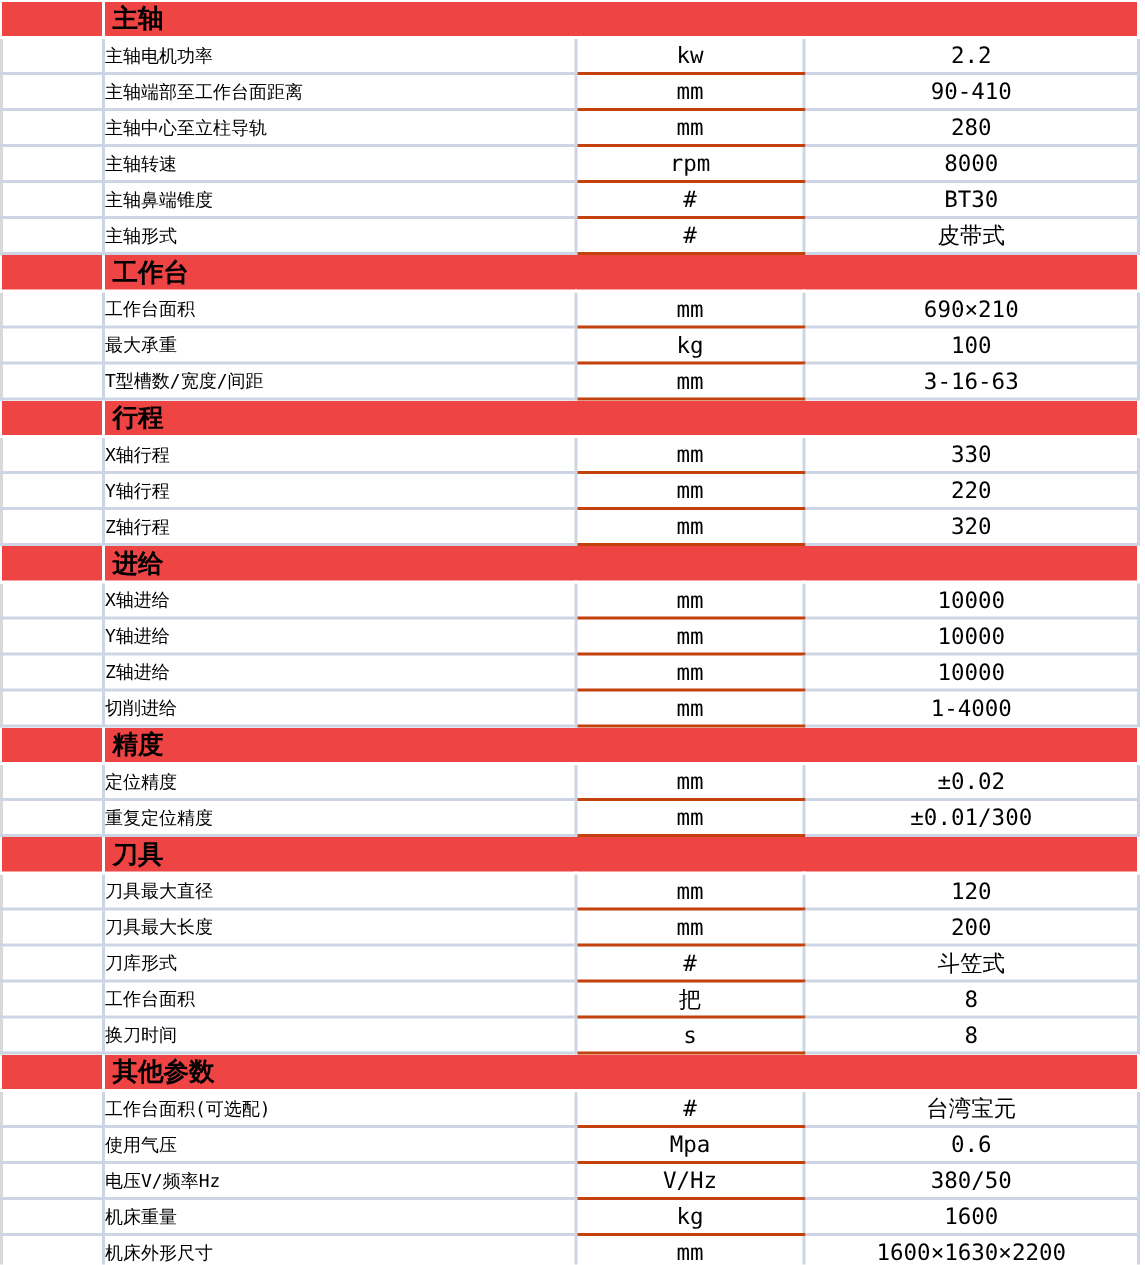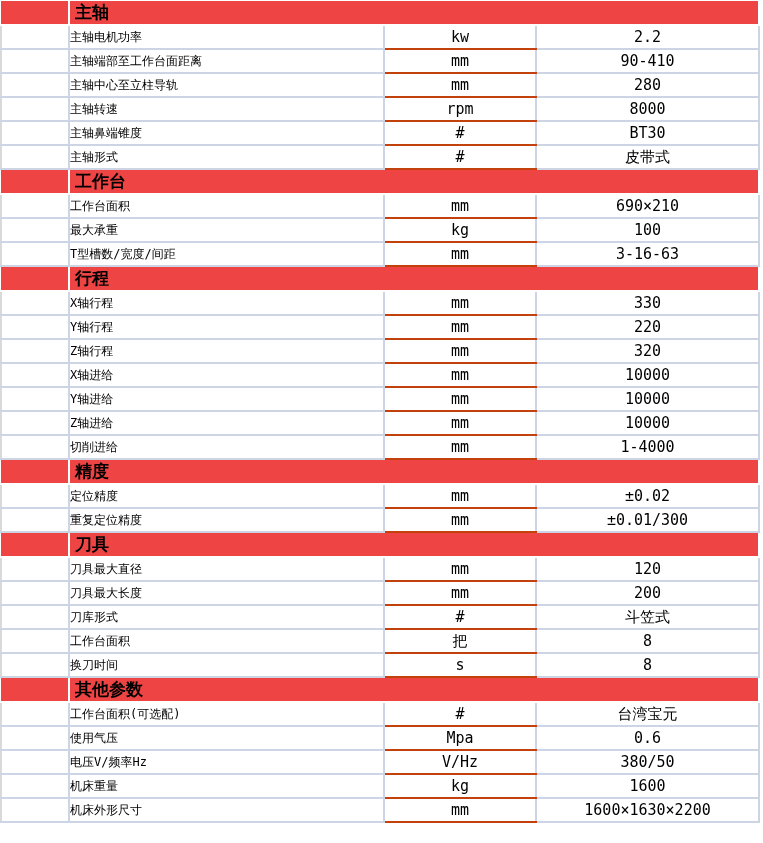--- a/index.html
+++ b/index.html
@@ -158,20 +158,24 @@
           <td class="label">Y轴行程</td>
           <td class="unit">mm</td>
           <td class="value">220</td>
         </tr>
         <tr class="data-row">
           <td class="c1"></td>
           <td class="label">Z轴行程</td>
           <td class="unit">mm</td>
           <td class="value">320</td>
         </tr>
+        <tr class="section-row">
+          <td class="sec c1s"></td>
+          <td class="sec title" colspan="3">进给</td>
+        </tr>
         <tr class="data-row">
           <td class="c1"></td>
           <td class="label">X轴进给</td>
           <td class="unit">mm</td>
           <td class="value">10000</td>
         </tr>
         <tr class="data-row">
           <td class="c1"></td>
           <td class="label">Y轴进给</td>
           <td class="unit">mm</td>

